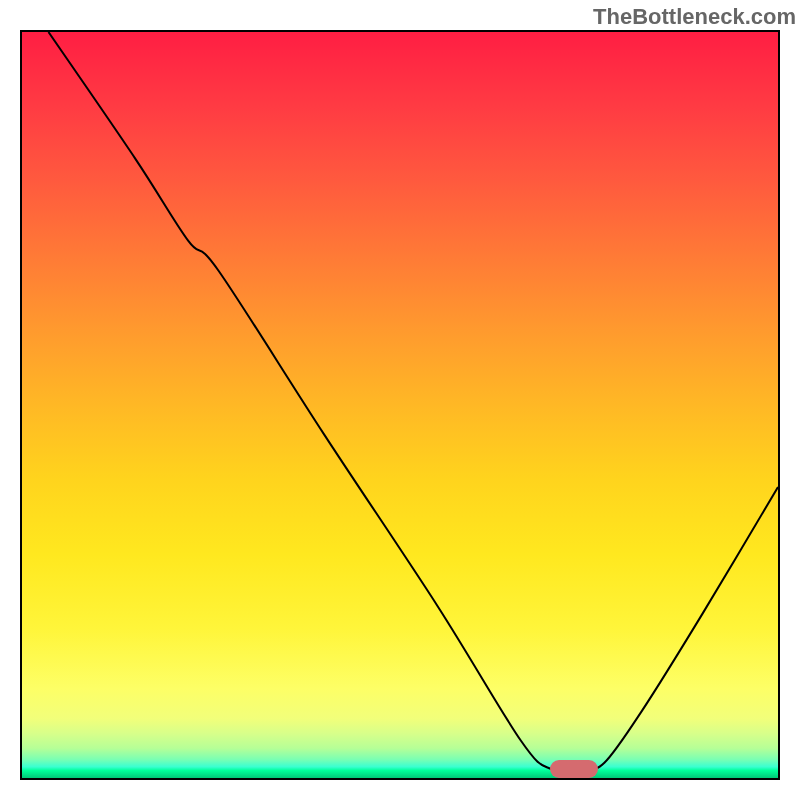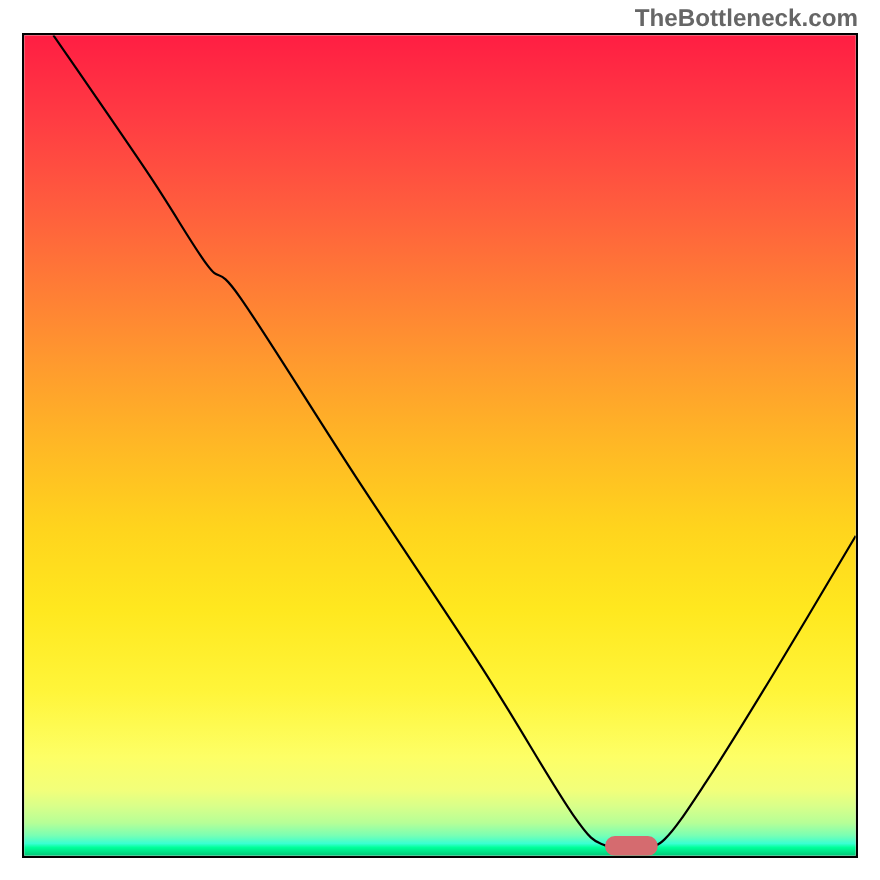--- a/index.html
+++ b/index.html
@@ -19,21 +19,21 @@
     left: 20px;
     right: 20px;
     top: 30px;
     bottom: 20px;
     border: 2px solid black;
     overflow: hidden;
   }
   .attribution {
     position: absolute;
     top: 4px;
-    right: 20px;
+    right: 4px;
     font-size: 22px;
     font-weight: bold;
     color: #666;
   }
   .gradient-bg {
     position: absolute;
     inset: 0;
     background: linear-gradient(
       to bottom,
       #ff1e43 0%,

